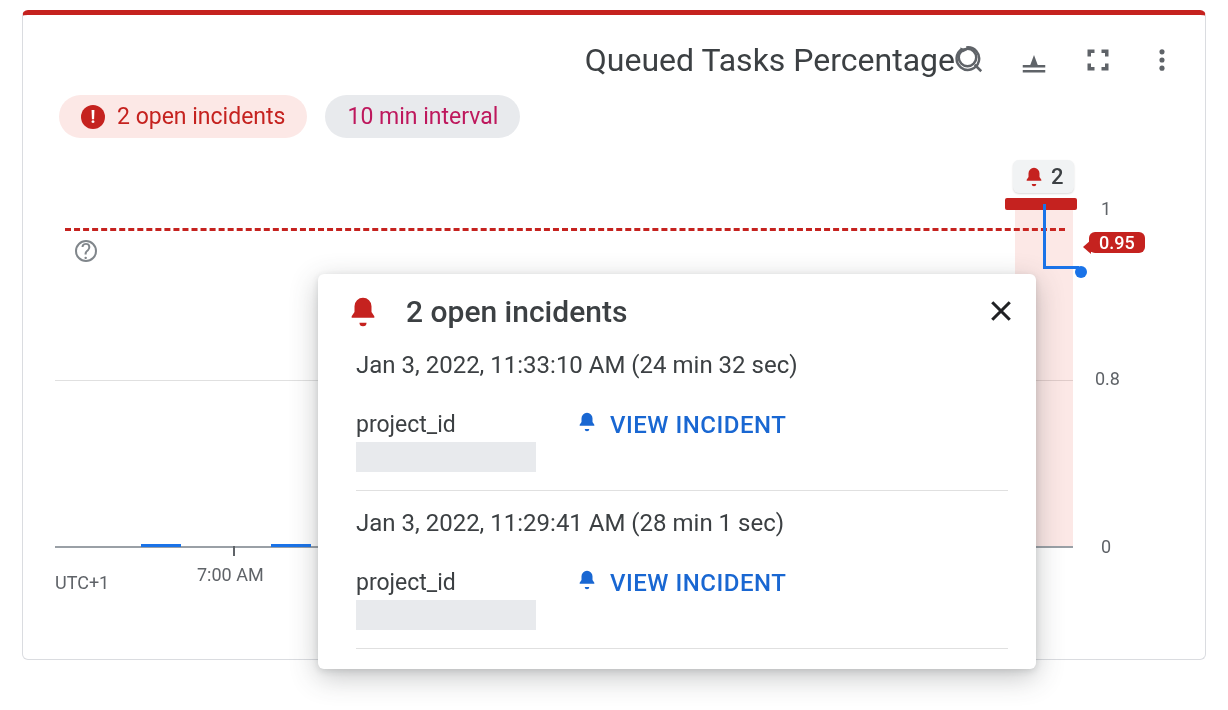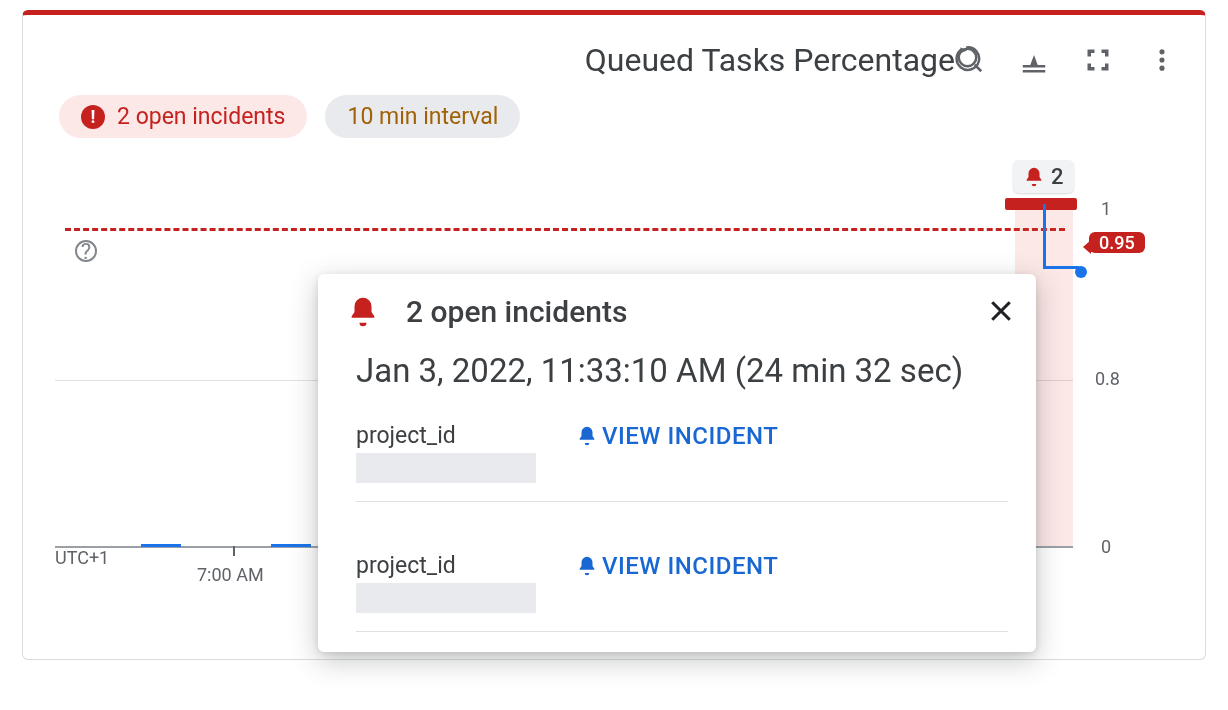--- a/index.html
+++ b/index.html
@@ -47,21 +47,21 @@
     gap: 18px;
     padding: 6px 0 10px 36px;
     align-items: center;
   }
   .chip {
     display: inline-flex;
     align-items: center;
     border-radius: 22px;
     font-size: 23px;
     padding: 8px 22px;
-    color: #a16207;
+    color: #be185d;
     background: #e8eaed;
   }
   .chip-red {
     background: #fce8e6;
     color: #c5221f;
     font-weight: 400;
   }
   .chip-red .exicon {
     width: 24px; height:24px; border-radius:50%; background:#c5221f; color:#fff;
     display:inline-flex; align-items:center; justify-content:center; font-size:18px; font-weight:700;
@@ -114,26 +114,26 @@
     margin-bottom: 16px;
   }
   .popup-title { font-size:30px; font-weight:500; color:#3c4043; flex:1;}
   .popup-close { font-size:28px; color:#202124; cursor:pointer; font-weight:400; position:absolute; right:20px; top:22px;}
   .incident {
     padding: 6px 0 18px 0;
     border-bottom: 1px solid #e0e0e0;
     margin-bottom: 12px;
     margin-left: 10px;
   }
-  .incident-time { font-size:33px; color:#3c4043; margin-bottom:6px;}
+  .incident-time { font-size:24px; color:#3c4043; margin-bottom:6px;}
   .incident-row { display:flex; align-items:flex-start; gap:40px;margin-top:32px;}
   .incident-meta { font-size:23px; color:#3c4043;}
   .redact { width:180px; height:30px; background:#e8eaed; margin-top:4px;}
   .view-link {
-    display:inline-flex; align-items:center; gap:4px;
+    display:inline-flex; gap:12px;
     font-size:24px; font-weight:500; color:#1967d2; letter-spacing:0.5px;
     cursor:pointer;
   }
   .view-link svg { width:22px; height:22px; }
   .baseline { position:absolute; height:2px; background:#9aa0a6; }
   .blue-seg { position:absolute; height:3px; background:#1a73e8; }
   .red-area {
     position:absolute; background: rgba(234,67,53,0.12);
     border-top:3px solid #d93025;
   }
@@ -199,21 +199,21 @@
     <div class="red-bar-top" style="left:982px; top:50px; width:72px;"></div>
 
     <div class="blue-step" style="left:1020px; top:118px; width:36px;"></div>
     <div style="position:absolute;left:1020px;top:56px;height:62px;width:3px;background:#1a73e8;"></div>
     <div class="blue-dot" style="left:1052px; top:118px;"></div>
 
     <span class="axis-label" style="left:1078px; top:50px;">1</span>
     <span class="axis-label" style="left:1072px; top:220px;">0.8</span>
     <span class="axis-label" style="left:1078px; top:388px;">0</span>
 
-    <span class="axis-label" style="left:32px; top:399px;">UTC+1</span>
+    <span class="axis-label" style="left:32px; top:424px;">UTC+1</span>
     <div style="position:absolute;left:210px;top:398px;width:2px;height:10px;background:#5f6368;"></div>
     <span class="axis-label" style="left:174px; top:416px;">7:00 AM</span>
 
     <div class="bell-badge" style="left:990px; top:12px;">
       <svg viewBox="0 0 24 24" fill="#c5221f">
           <path d="M12 2a6 6 0 0 0-6 6v4l-2 3v1h16v-1l-2-3V8a6 6 0 0 0-6-6zm0 20a2.5 2.5 0 0 0 2.5-2.5h-5A2.5 2.5 0 0 0 12 22z"></path>
         </svg>
       <span>2</span>
     </div>
     <div class="value-tag" style="left:1066px; top:84px;">0.95</div>
@@ -244,20 +244,21 @@
       <span class="view-link">
         <svg viewBox="0 0 24 24" fill="#1967d2">
             <path d="M12 2a6 6 0 0 0-6 6v4l-2 3v1h16v-1l-2-3V8a6 6 0 0 0-6-6zm0 20a2.5 2.5 0 0 0 2.5-2.5h-5A2.5 2.5 0 0 0 12 22z"></path>
           </svg>
         <span>VIEW INCIDENT</span>
       </span>
     </div>
   </div>
 
   <div class="incident">
+    <div class="incident-time">Jan 3, 2022, 11:29:41 AM (28 min 1 sec)</div>
     <div class="incident-row">
       <div>
         <div class="incident-meta">project_id</div>
         <div class="redact"></div>
       </div>
       <span class="view-link">
         <svg viewBox="0 0 24 24" fill="#1967d2">
             <path d="M12 2a6 6 0 0 0-6 6v4l-2 3v1h16v-1l-2-3V8a6 6 0 0 0-6-6zm0 20a2.5 2.5 0 0 0 2.5-2.5h-5A2.5 2.5 0 0 0 12 22z"></path>
           </svg>
         <span>VIEW INCIDENT</span>

